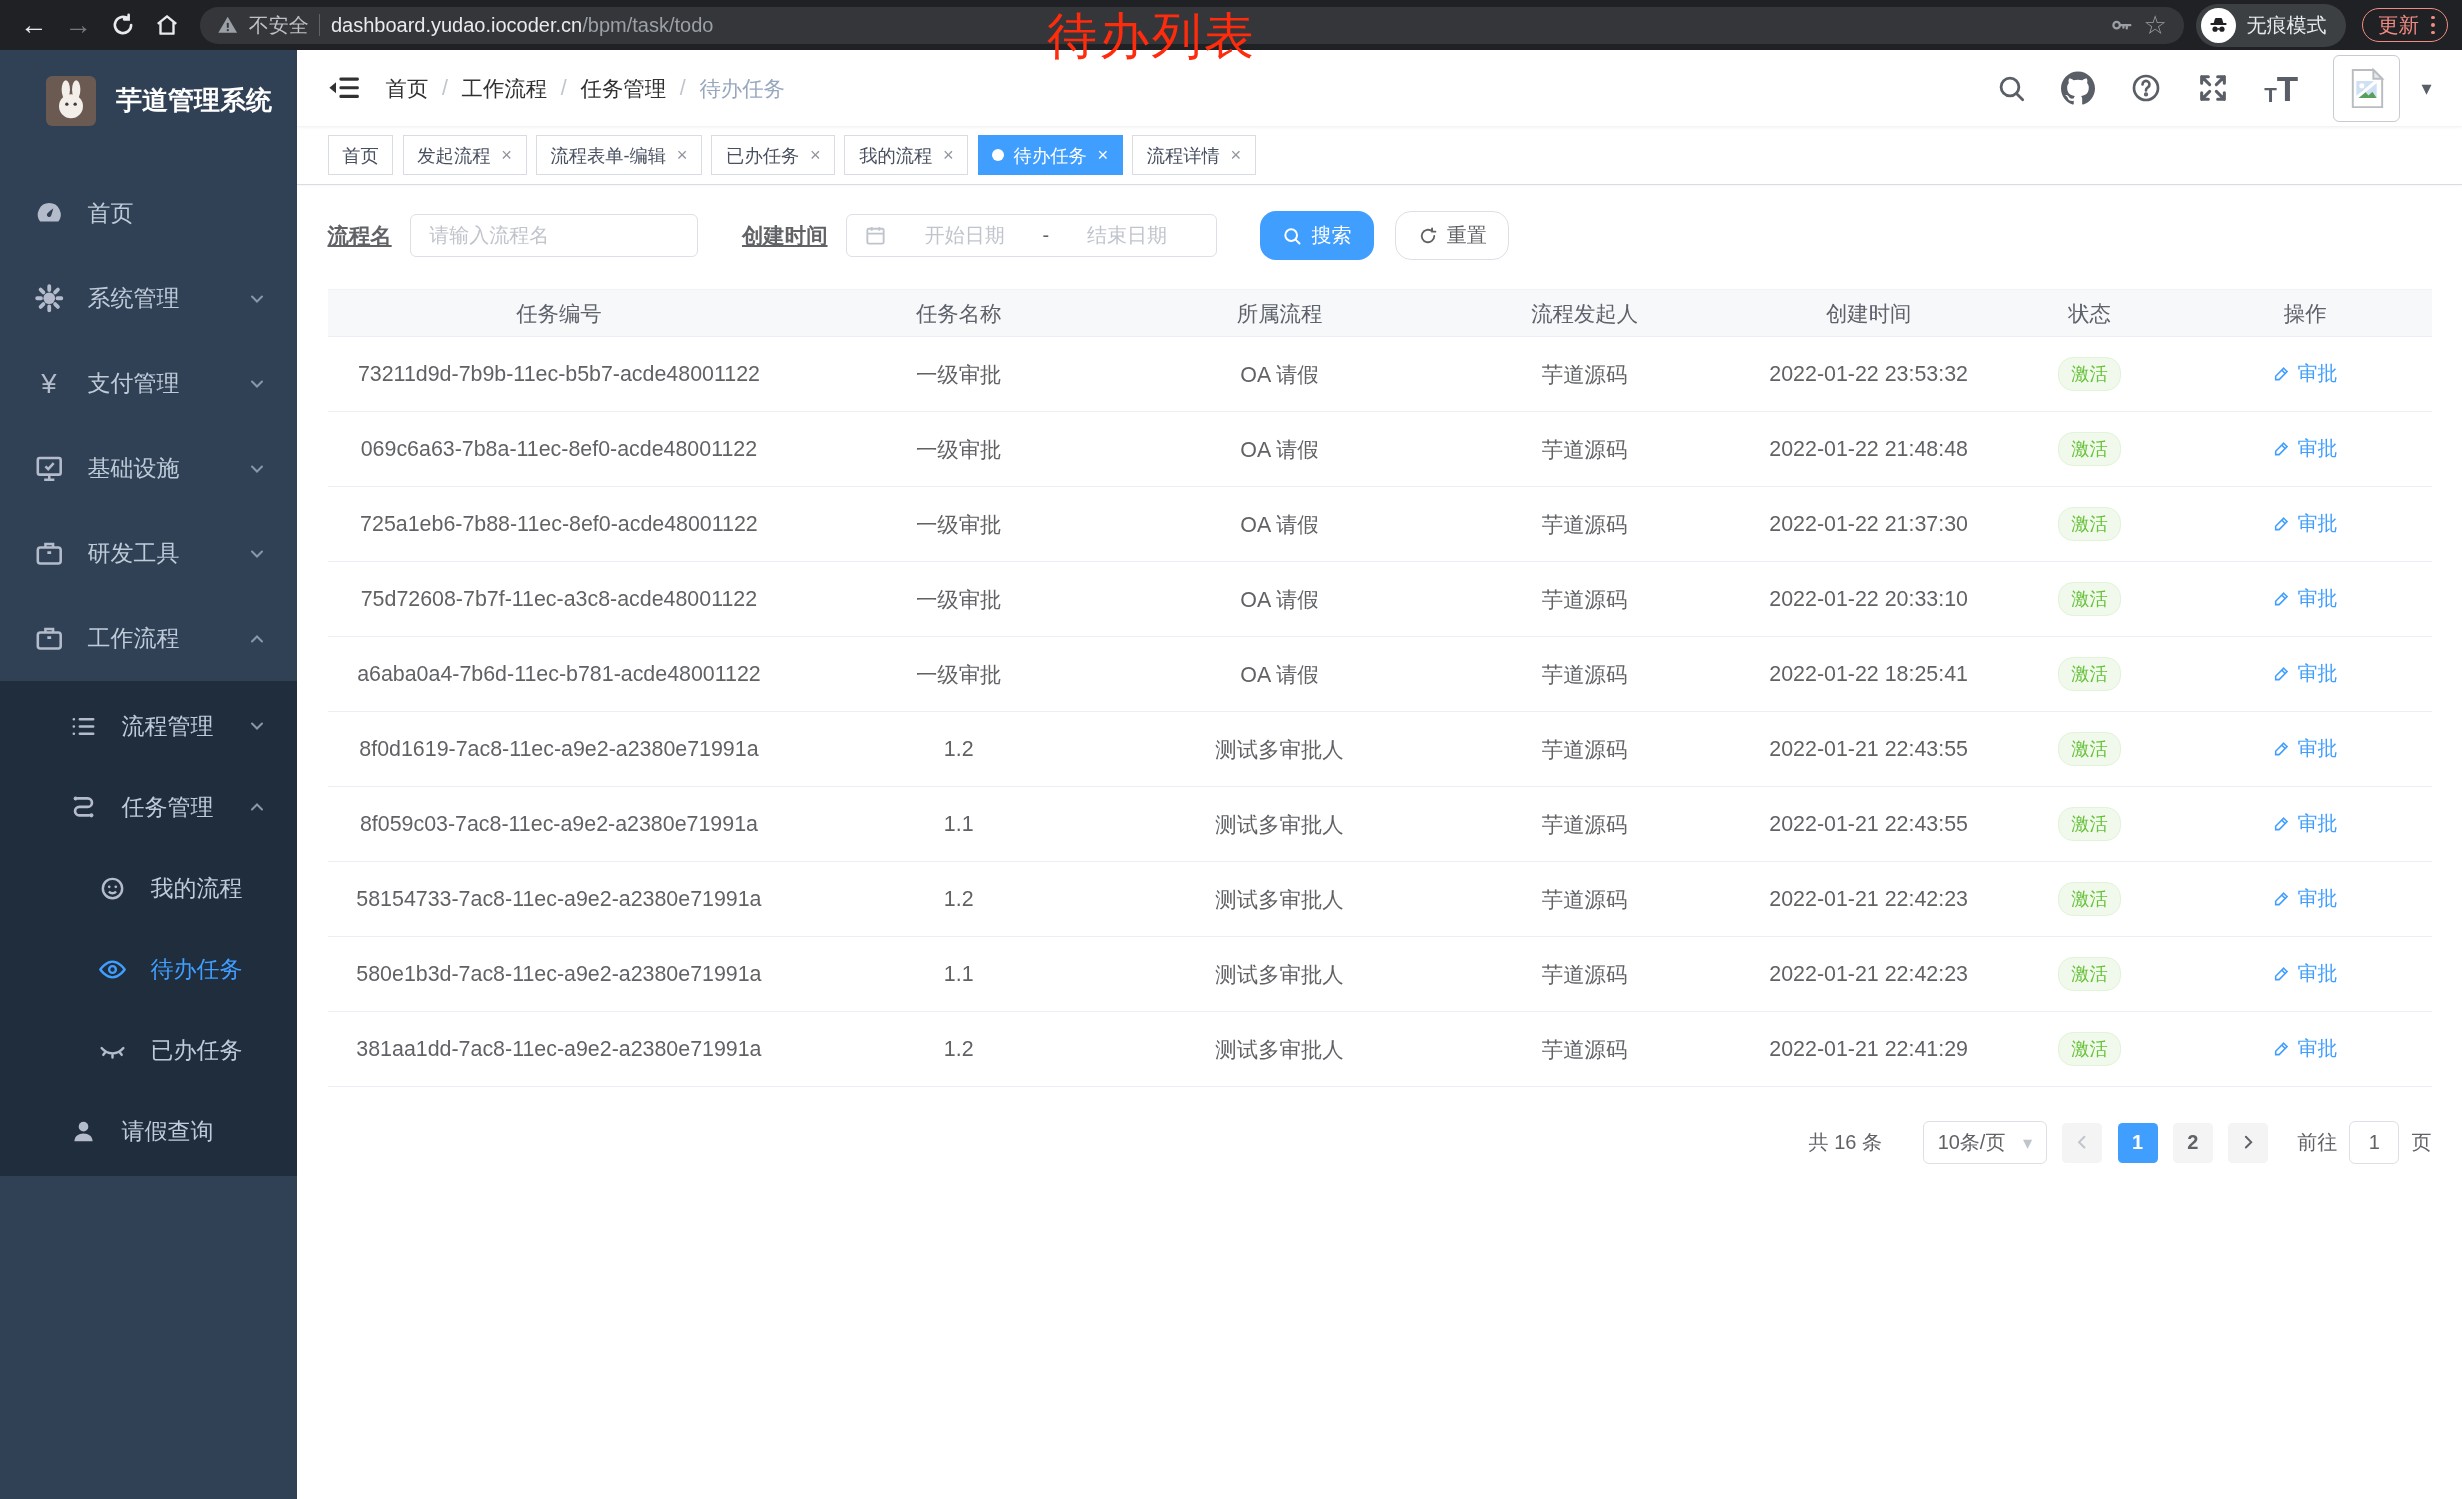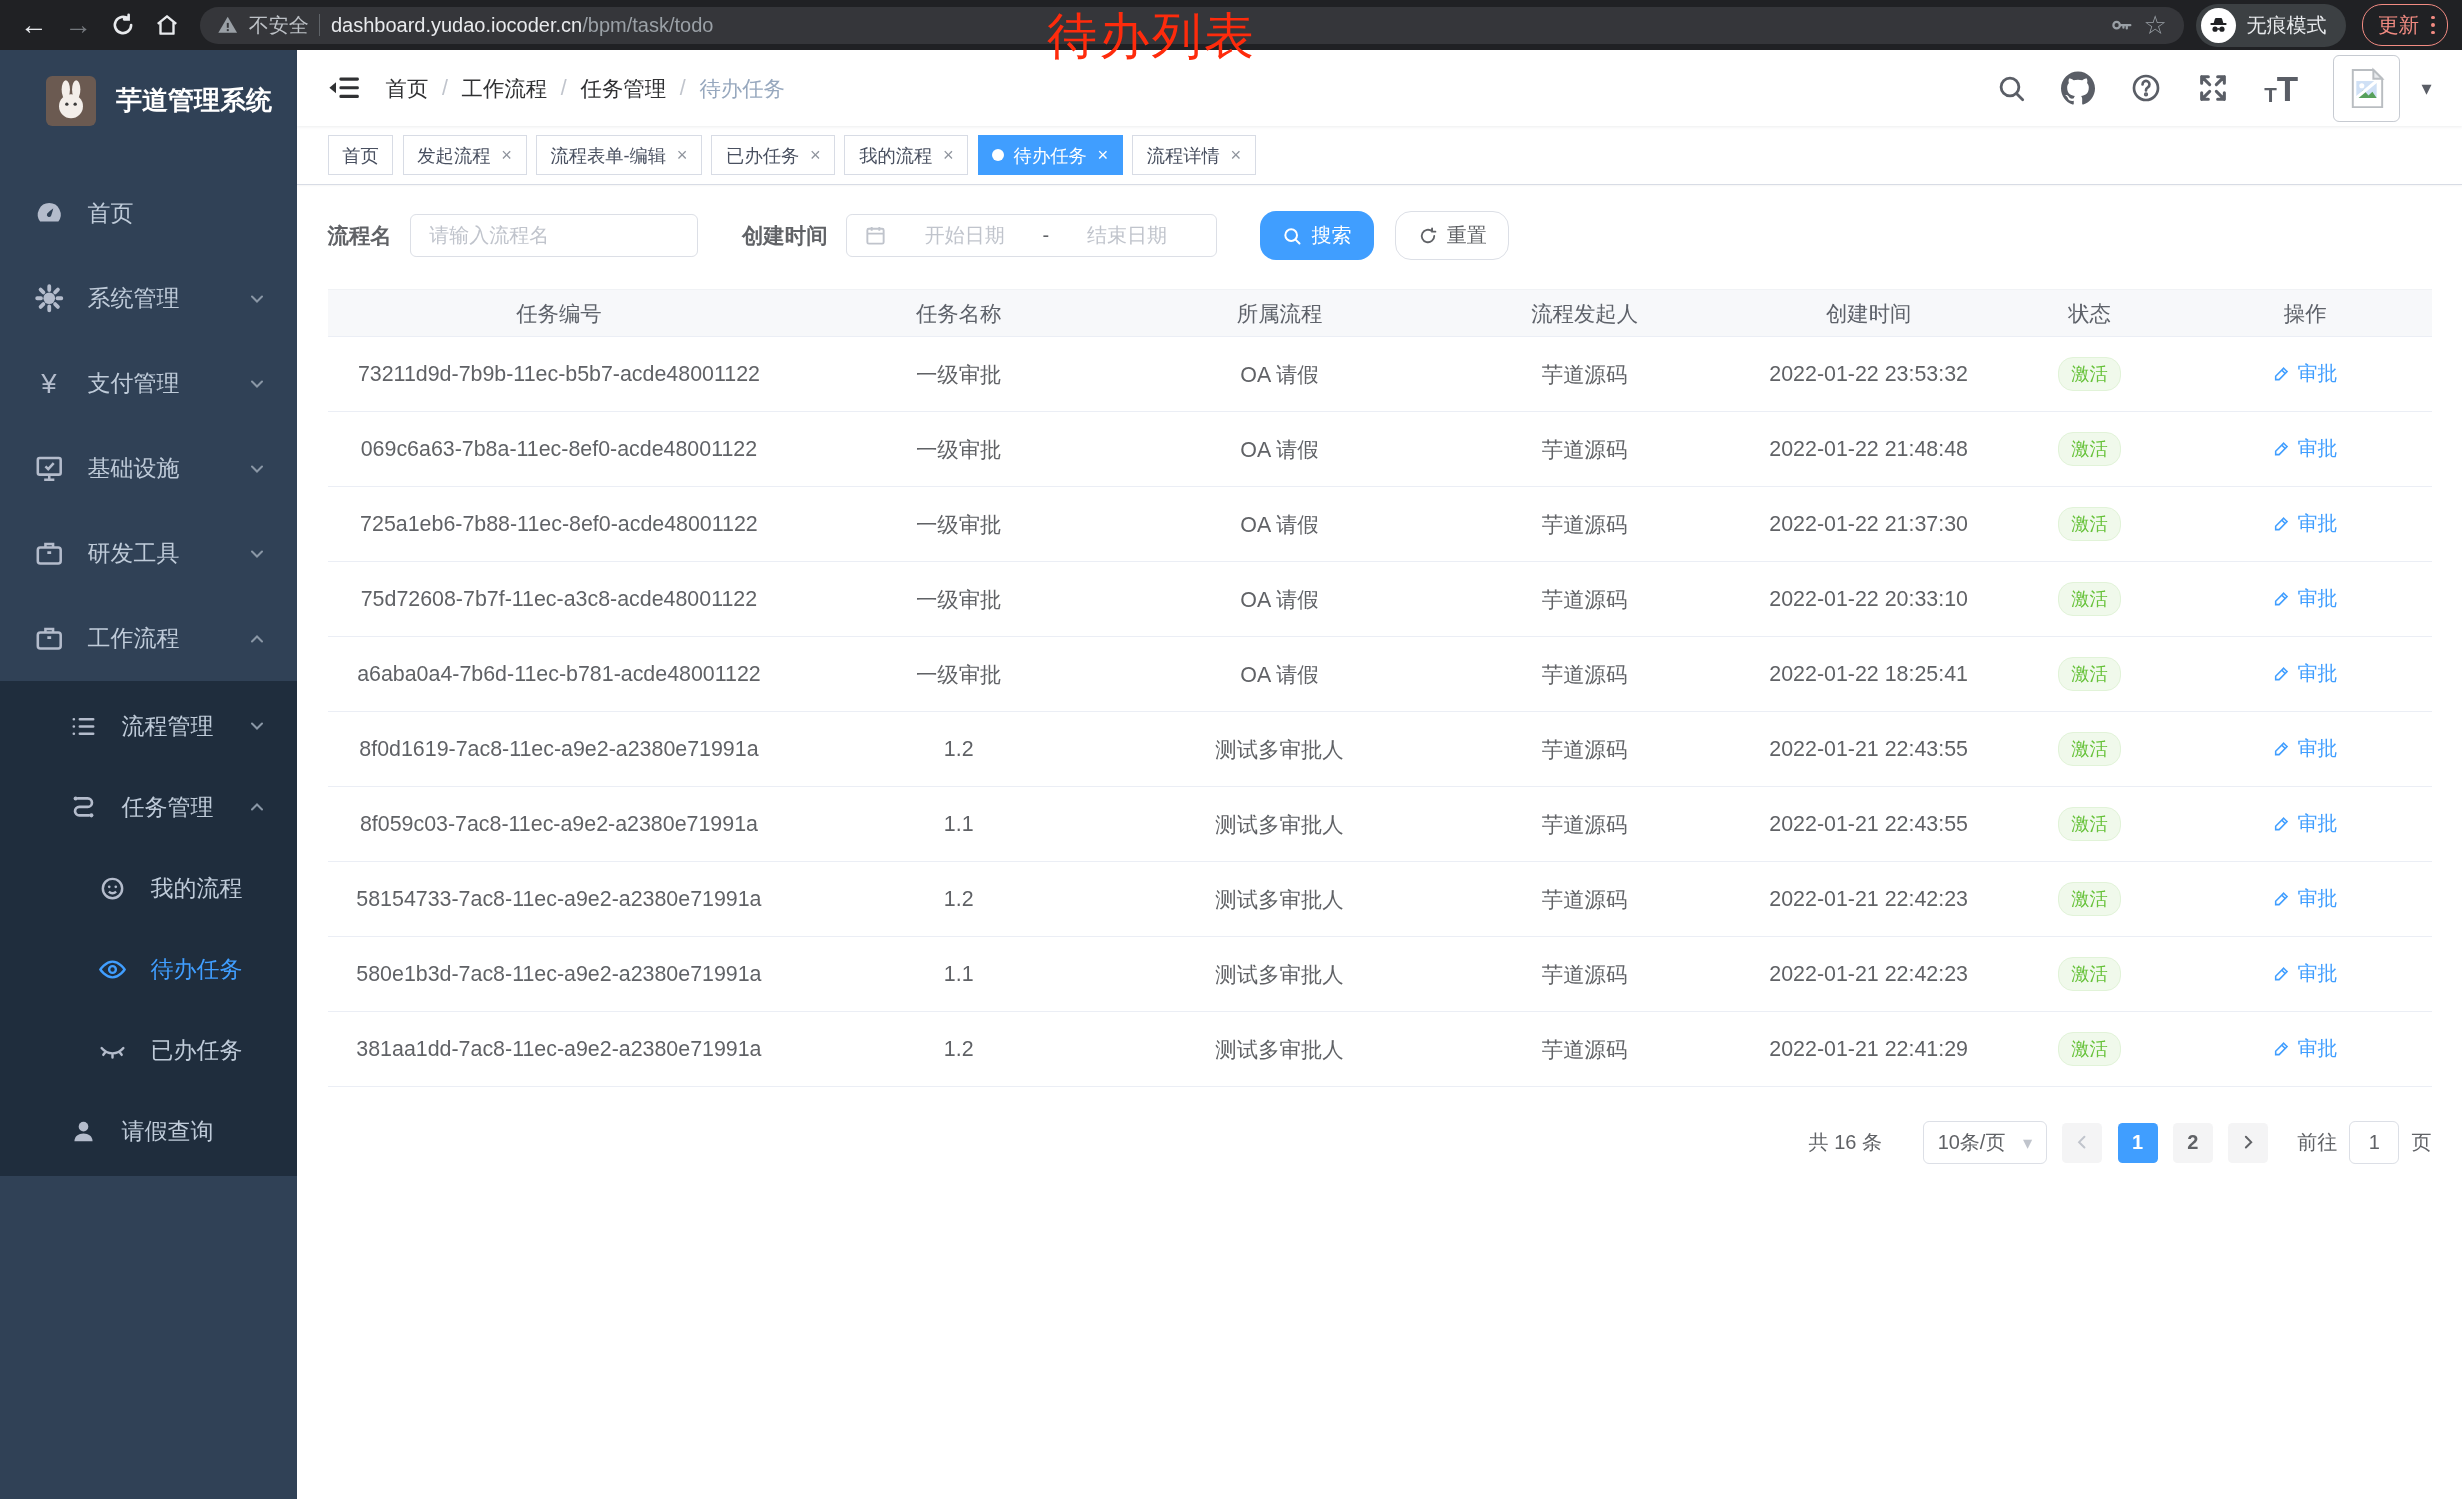--- a/index.html
+++ b/index.html
@@ -20,21 +20,21 @@
     display:flex; align-items:center; padding:0 17px; gap:10.7px; min-width:0; }
   .omnibox .sec { color:#bdc1c6; font-size:20px; white-space:nowrap; }
   .omni-div { width:0.8px; height:21.4px; background:#5f6368; }
   .url { font-size:20px; white-space:nowrap; overflow:hidden; flex:1; }
   .url .host { color:#e8eaed;margin-top:37px; }
   .url .path { color:#9aa0a6; }
   .incog { height:43px; background:#3c4043; border-radius:21.4px; display:flex; align-items:center;
     gap:10.7px; padding:0 20px 0 4.6px; color:#e8eaed; font-size:20px; flex-shrink:0; white-space:nowrap; }
   .incog .circ { width:35px; height:35px; background:#fff; border-radius:50%;
     display:flex; align-items:center; justify-content:center; }
-  .update { height:42px; border:1.5px solid #f28b82; border-radius:20px; color:#f28b82;
+  .update { height:34px; border:1.5px solid #f28b82; border-radius:20px; color:#f28b82;
     display:flex; align-items:center; gap:12.2px; padding:0 12.2px 0 15.3px; font-size:20.6px;
     margin-left:10.7px; flex-shrink:0; white-space:nowrap; background:transparent; }
   .vdots { display:flex; flex-direction:column; gap:3.8px; }
   .vdots i { width:3.8px; height:3.8px; border-radius:50%; background:#f28b82; }
 
   
   .annotation { position:absolute; left:1047px; top:3px; z-index:99; color:#fe2b0c;
     font-size:50px; font-weight:500; letter-spacing:2.3px; white-space:nowrap; }
 
   
@@ -81,21 +81,21 @@
     border:0.8px solid #d8dce5; background:#fff; color:#495060; font-size:18.3px; cursor:pointer;
     white-space:nowrap; }
   .tab .x { color:#90959e; font-size:18.3px; margin-left:1.5px; }
   .tab.active { background:#409eff; border-color:#409eff; color:#fff; }
   .tab.active .x { color:#fff; }
   .tab .dot { width:12.2px; height:12.2px; border-radius:50%; background:#fff; }
 
   
   .content { flex:1; padding:26px 30.5px 0; overflow:hidden; }
   .filters { display:flex; align-items:center; margin-bottom:29px; }
-  .f-label { font-size:21.4px; font-weight:600; color:#606266; white-space:nowrap; }
+  .f-label { font-size:21.4px; font-weight:600; color:#606266; white-space:nowrap;text-decoration:underline; }
   .inp { height:43px; border:0.8px solid #dcdfe6; border-radius:6.1px; font-size:20px;
     color:#606266; padding:0 18.3px; outline:none; background:#fff; }
   .inp::placeholder { color:#c0c4cc; }
   .name-inp { width:288px; margin-left:18.3px; }
   .time-label { margin-left:44px; }
   .range { width:371px; height:43px; border:0.8px solid #dcdfe6; border-radius:6.1px;
     display:flex; align-items:center; padding:0 17px; margin-left:18.3px; color:#c0c4cc;
     font-size:20px; gap:6.1px; background:#fff; cursor:pointer; }
   .range .ph { flex:1; text-align:center; white-space:nowrap; }
   .range .dash { color:#606266; flex:0 0 auto; }

